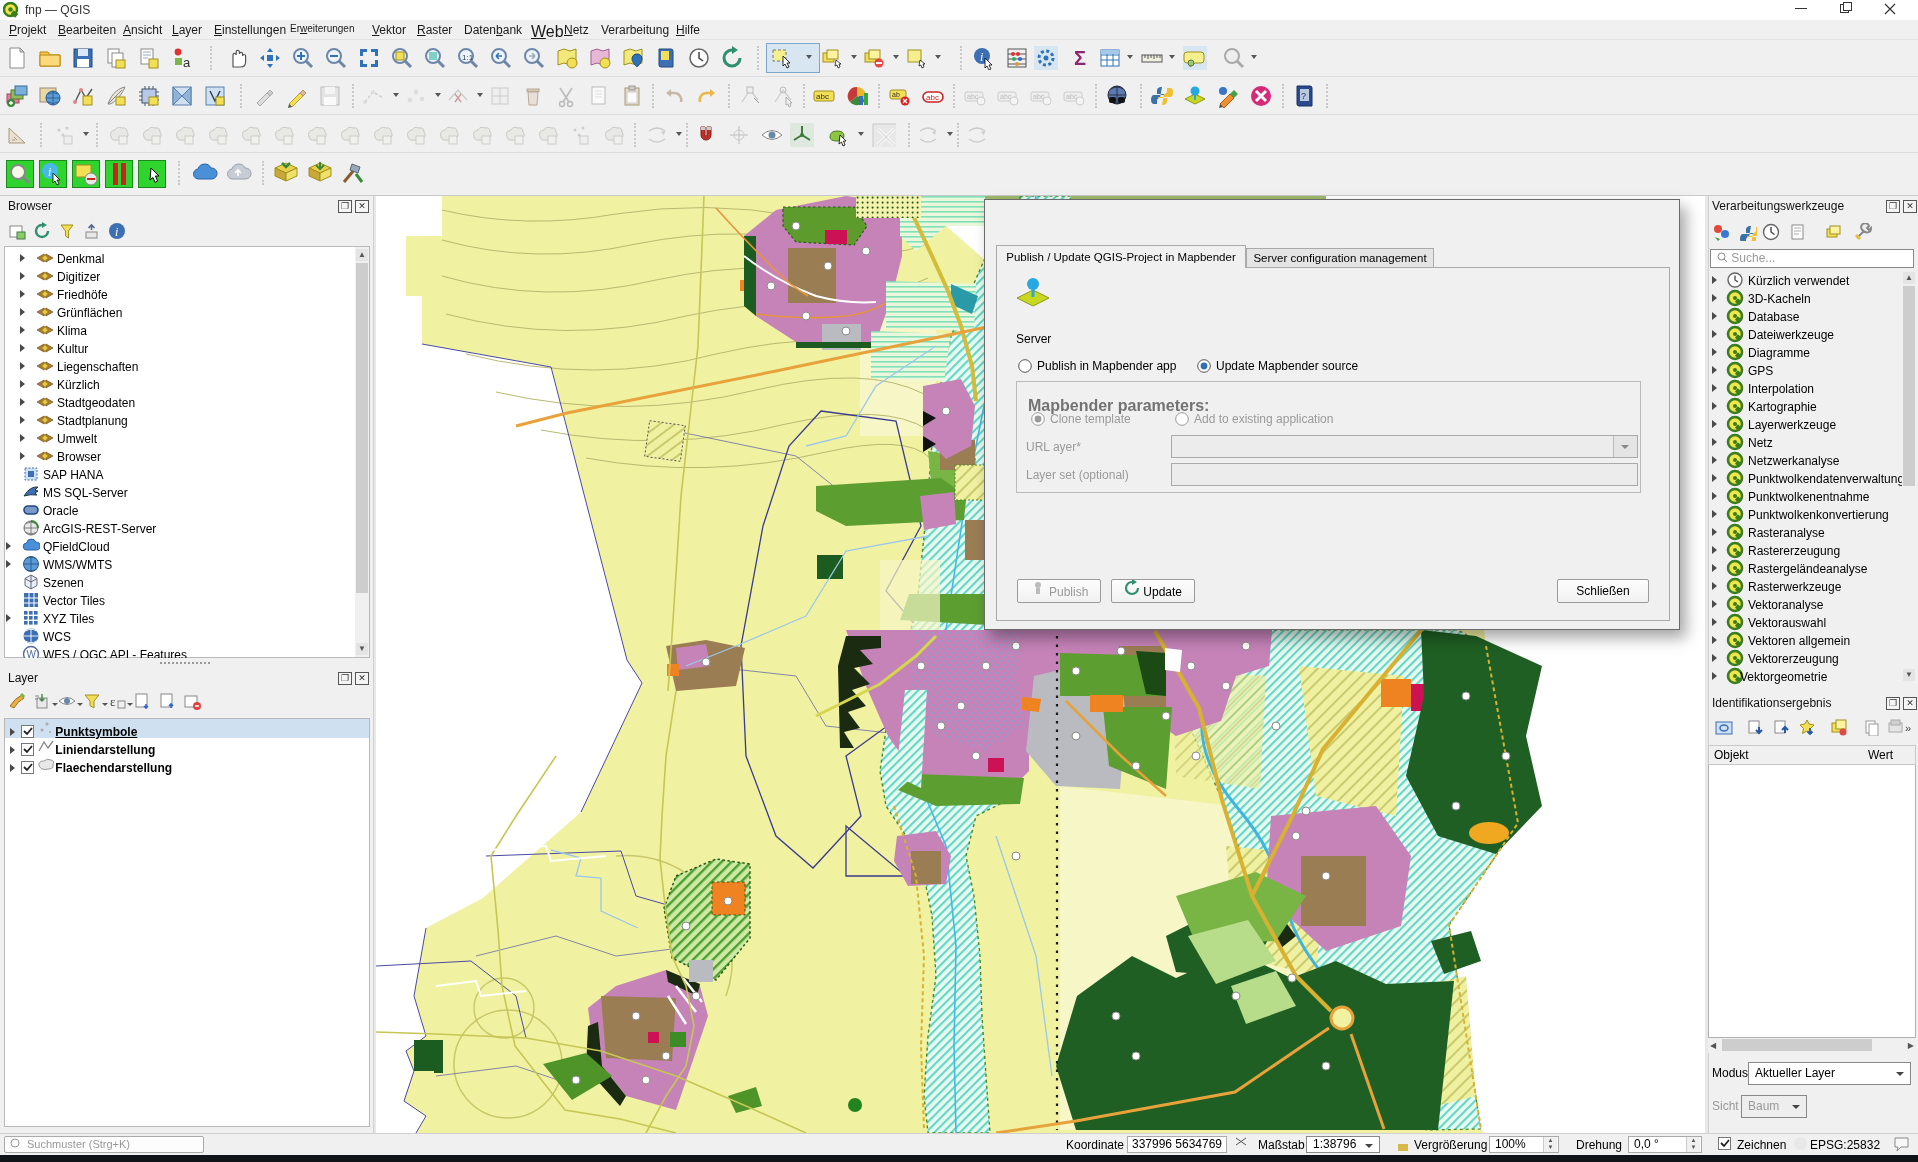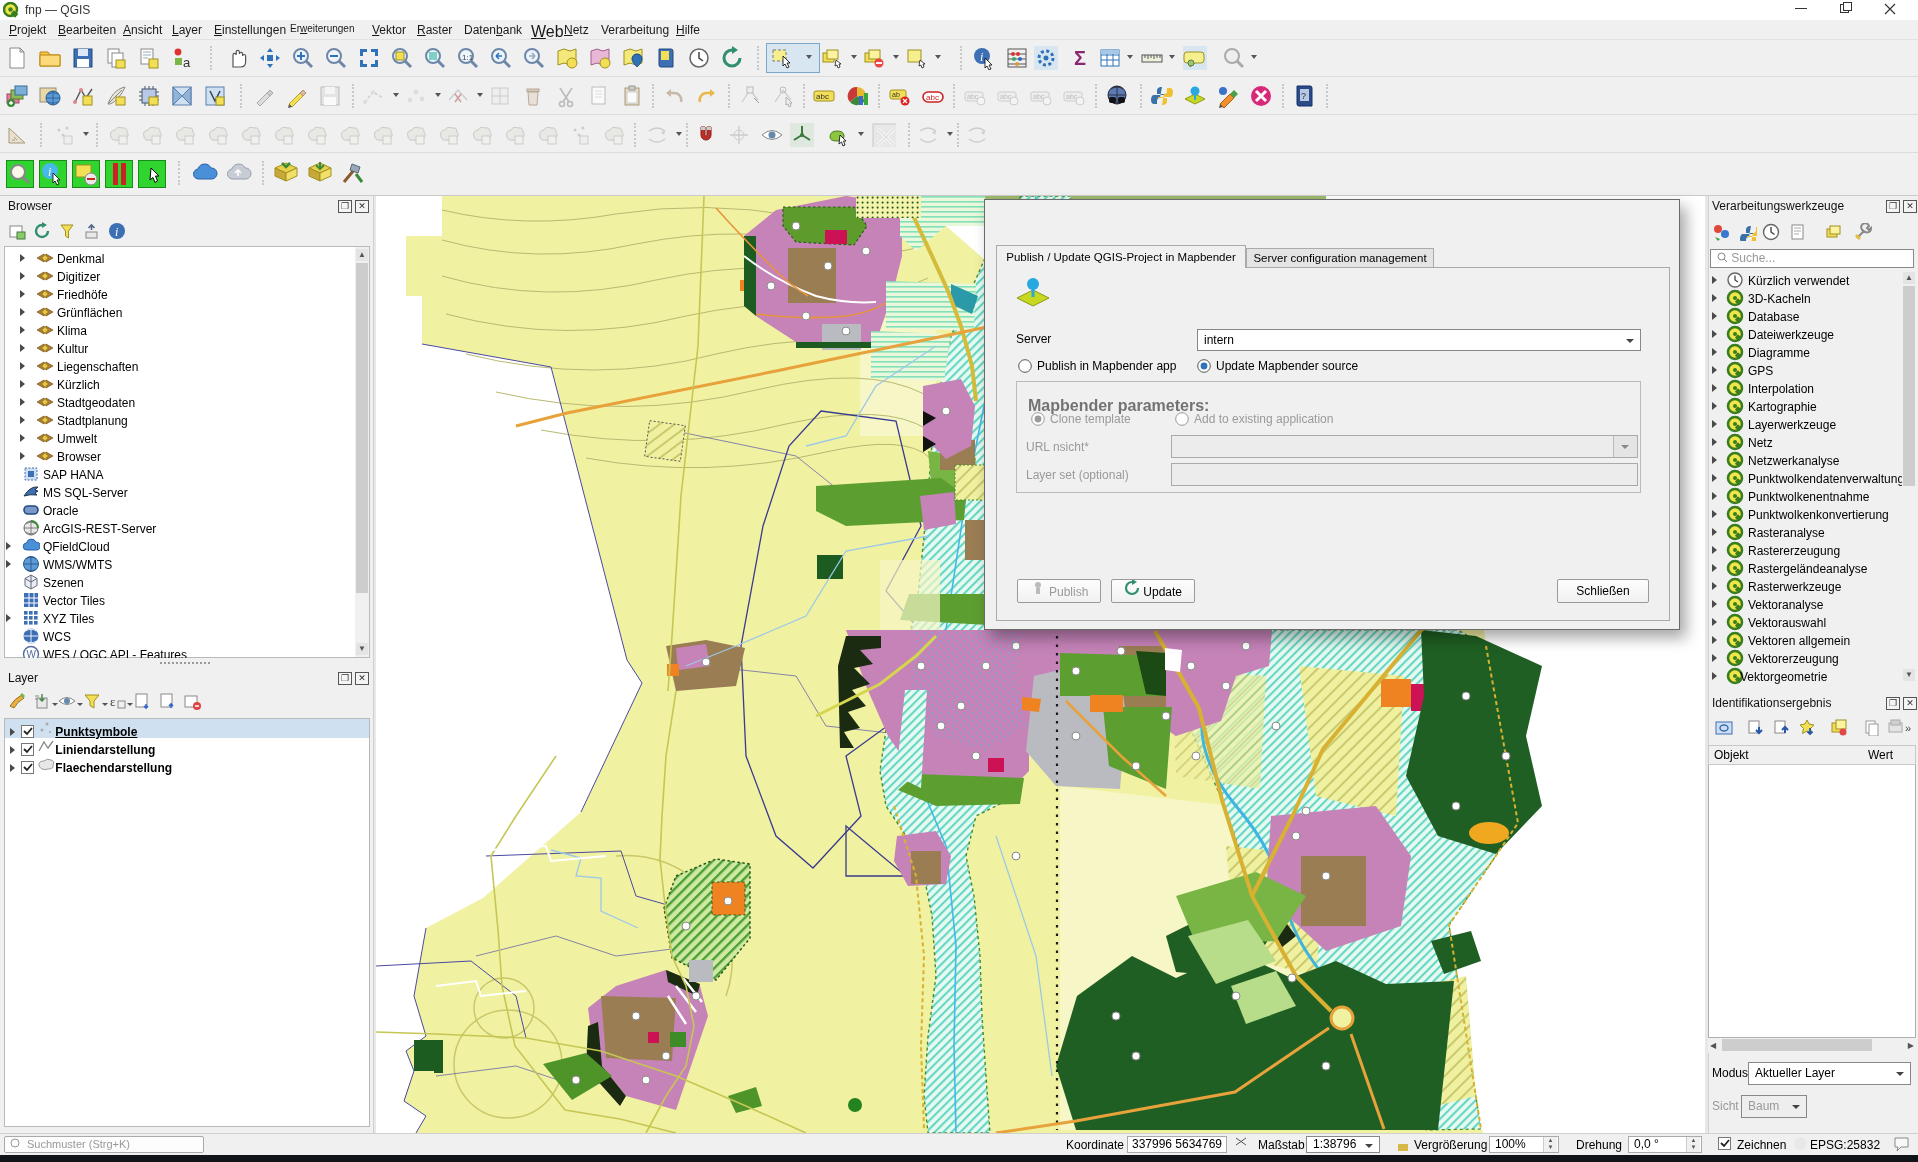--- a/index.html
+++ b/index.html
@@ -1435,38 +1435,37 @@
 <div class="a" style="left:984px;top:199px;width:696px;height:431px;background:#f0f0f0;border:1px solid #6a6a6a;box-shadow:6px 8px 14px rgba(0,0,0,0.35)">
 <div class="a" style="left:11px;top:45px;width:250px;height:23px;background:#f0f0f0;border:1px solid #aaa;border-bottom:none;font-size:11.5px;text-align:center;line-height:22px;z-index:3;white-space:nowrap">Publish / Update QGIS-Project in Mapbender</div>
 <div class="a" style="left:261px;top:48px;width:188px;height:20px;background:#e4e4e4;border:1px solid #aaa;font-size:11.5px;text-align:center;line-height:19px;white-space:nowrap">Server configuration management</div>
 <div class="a" style="left:11px;top:67px;width:674px;height:354px;background:#f0f0f0;border:1px solid #aaa;z-index:2"></div>
 <svg class="a" style="left:30px;top:76px;z-index:4" width="36" height="34" viewBox="0 0 36 34">
       <path d="M2,22 L18,14 L34,22 L18,30 z" fill="#c8d820" stroke="#8a9a10"></path>
       <circle cx="18" cy="8" r="6" fill="#28a8e0"></circle>
       <path d="M16.5,13 h3 v8 h-3 z" fill="#28a8e0"></path>
     </svg>
 <span class="a" style="left:31px;top:132px;font-size:12px;z-index:4">Server</span>
-<div class="a combo" style="left:212px;top:129px;width:444px;height:22px;z-index:4">intern<span class="da"></span></div>
 <div class="a" style="left:33px;top:159px;z-index:4"><svg width="14" height="14" viewBox="0 0 14 14">
         <circle cx="7" cy="7" r="6.3" fill="#fff" stroke="#555"></circle>
       </svg><span style="position:absolute;left:19px;top:0px;font-size:12px;white-space:nowrap;color:#000">Publish in Mapbender app</span></div>
 <div class="a" style="left:212px;top:159px;z-index:4"><svg width="14" height="14" viewBox="0 0 14 14">
         <circle cx="7" cy="7" r="6.3" fill="#fff" stroke="#555"></circle>
         <circle cx="7" cy="7" r="3.4" fill="#2f72b8"></circle>
       </svg><span style="position:absolute;left:19px;top:0px;font-size:12px;white-space:nowrap;color:#000">Update Mapbender source</span></div>
 <div class="a" style="left:31px;top:181px;width:625px;height:112px;border:1px solid #bbb;z-index:4"></div>
 <span class="a" style="left:43px;top:197px;font-size:16px;font-weight:bold;color:#737373;z-index:4">Mapbender parameters:</span>
 <div class="a" style="left:46px;top:212px;z-index:4"><svg width="14" height="14" viewBox="0 0 14 14">
         <circle cx="7" cy="7" r="6.3" fill="#fff" stroke="#999"></circle>
         <circle cx="7" cy="7" r="3.4" fill="#9a9a9a"></circle>
       </svg><span style="position:absolute;left:19px;top:0px;font-size:12px;white-space:nowrap;color:#9a9a9a">Clone template</span></div>
 <div class="a" style="left:190px;top:212px;z-index:4"><svg width="14" height="14" viewBox="0 0 14 14">
         <circle cx="7" cy="7" r="6.3" fill="#fff" stroke="#999"></circle>
       </svg><span style="position:absolute;left:19px;top:0px;font-size:12px;white-space:nowrap;color:#9a9a9a">Add to existing application</span></div>
-<span class="a" style="left:41px;top:240px;font-size:12px;color:#9a9a9a;z-index:4">URL nsicht*</span>
+<span class="a" style="left:41px;top:240px;font-size:12px;color:#9a9a9a;z-index:4">URL ayer*</span>
 <div class="a" style="left:186px;top:235px;width:467px;height:23px;background:#ececec;border:1px solid #aaa;z-index:4">
       <span style="position:absolute;right:0;top:0;width:24px;height:21px;background:#e4e4e4;border-left:1px solid #bbb"></span>
       <span class="da" style="position:absolute;right:8px;top:9px;width:0;height:0;border-top:4px solid #888;border-left:4px solid transparent;border-right:4px solid transparent"></span>
     </div>
 <span class="a" style="left:41px;top:268px;font-size:12px;color:#9a9a9a;z-index:4">Layer set (optional)</span>
 <div class="a" style="left:186px;top:263px;width:467px;height:23px;background:#ececec;border:1px solid #aaa;z-index:4"></div>
 <div class="btn" style="left:32px;top:379px;width:84px;height:24px;color:#9a9a9a;line-height:23px;z-index:4"><svg width="16" height="16" viewBox="0 0 16 16">
         <circle cx="8" cy="5" r="3" fill="#bbb"></circle>
         <path d="M6,8 h4 v6 h-4 z" fill="#bbb"></path>
       </svg> Publish</div>

